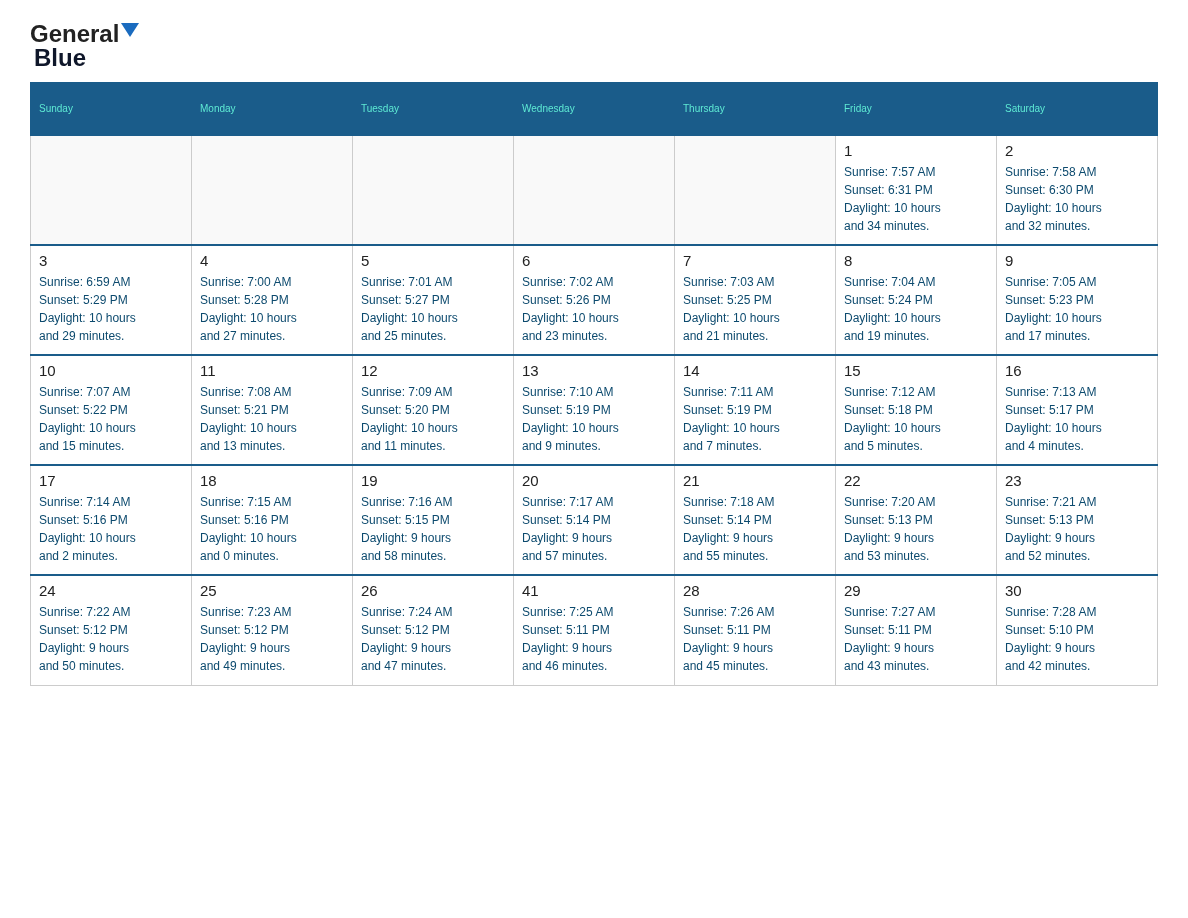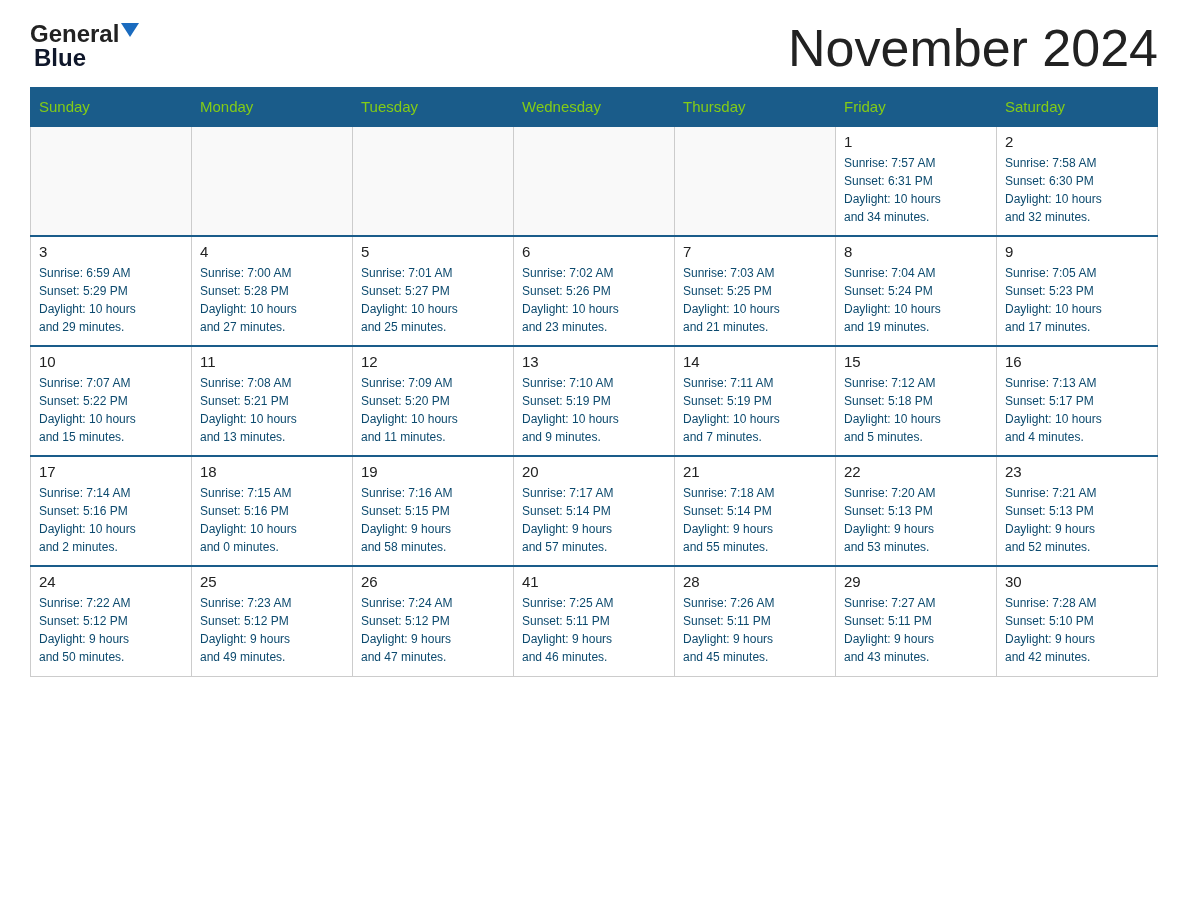--- a/index.html
+++ b/index.html
@@ -48,23 +48,23 @@
       color: #444;
       margin-top: 4px;
     }
     .calendar {
       width: 100%;
       border-collapse: collapse;
       margin-top: 10px;
     }
     .calendar th {
       background-color: #1a5c8a;
-      color: #84cc16;
-      padding: 10px 8px;
-      font-size: 15px;
+      color: #5eead4;
+      padding: 20px 8px;
+      font-size: 10px;
       font-weight: normal;
       text-align: left;
       border: 1px solid #1a5c8a;
     }
     .calendar td {
       vertical-align: top;
       padding: 6px 8px;
       border: 1px solid #ccc;
       font-size: 12.5px;
       color: #222;
@@ -99,21 +99,20 @@
 
 <div class="header">
   <div class="logo">
     <div style="display:flex;align-items:center;">
       <span style="font-size:24px;font-weight:bold;color:#222;">General</span>
       <span class="logo-triangle"></span>
     </div>
     <span style="font-size:24px;font-weight:bold;color:#0f172a;margin-left:4px;margin-top:-4px;">Blue</span>
   </div>
   <div class="title-section">
-    <div class="main-title">November 2024</div>
   </div>
 </div>
 
 <table class="calendar">
   <thead>
     <tr>
     <th>Sunday</th>
         <th>Monday</th>
         <th>Tuesday</th>
         <th>Wednesday</th>

